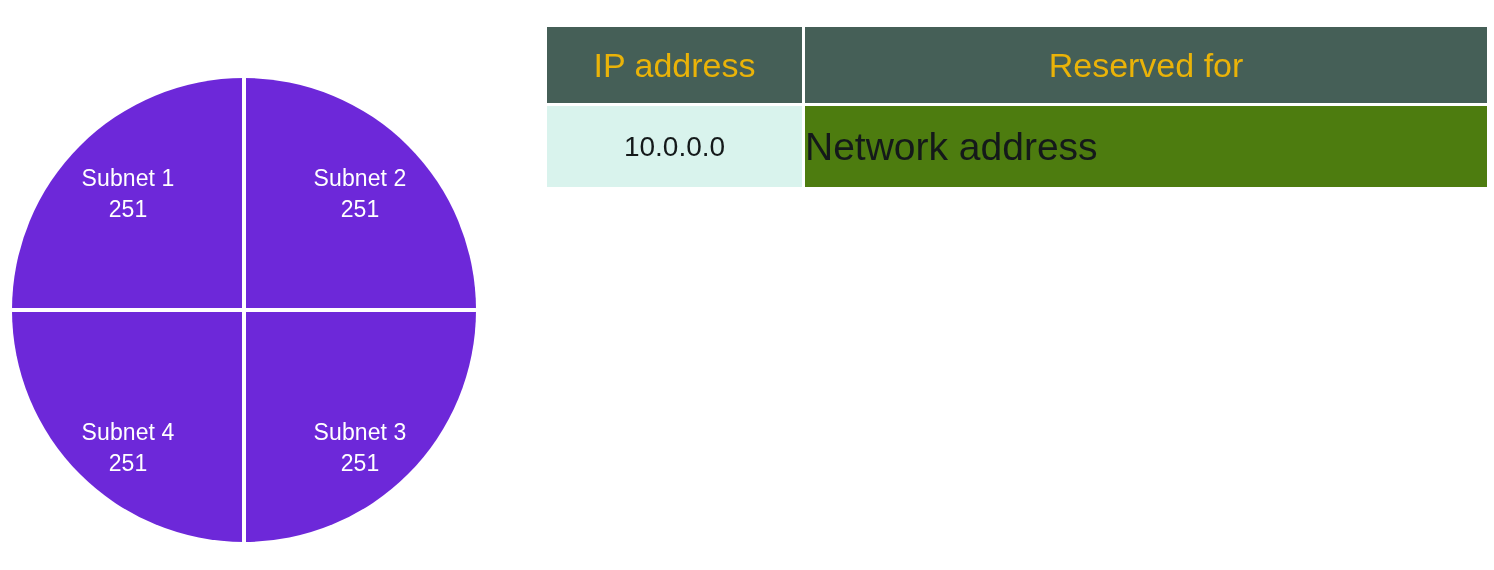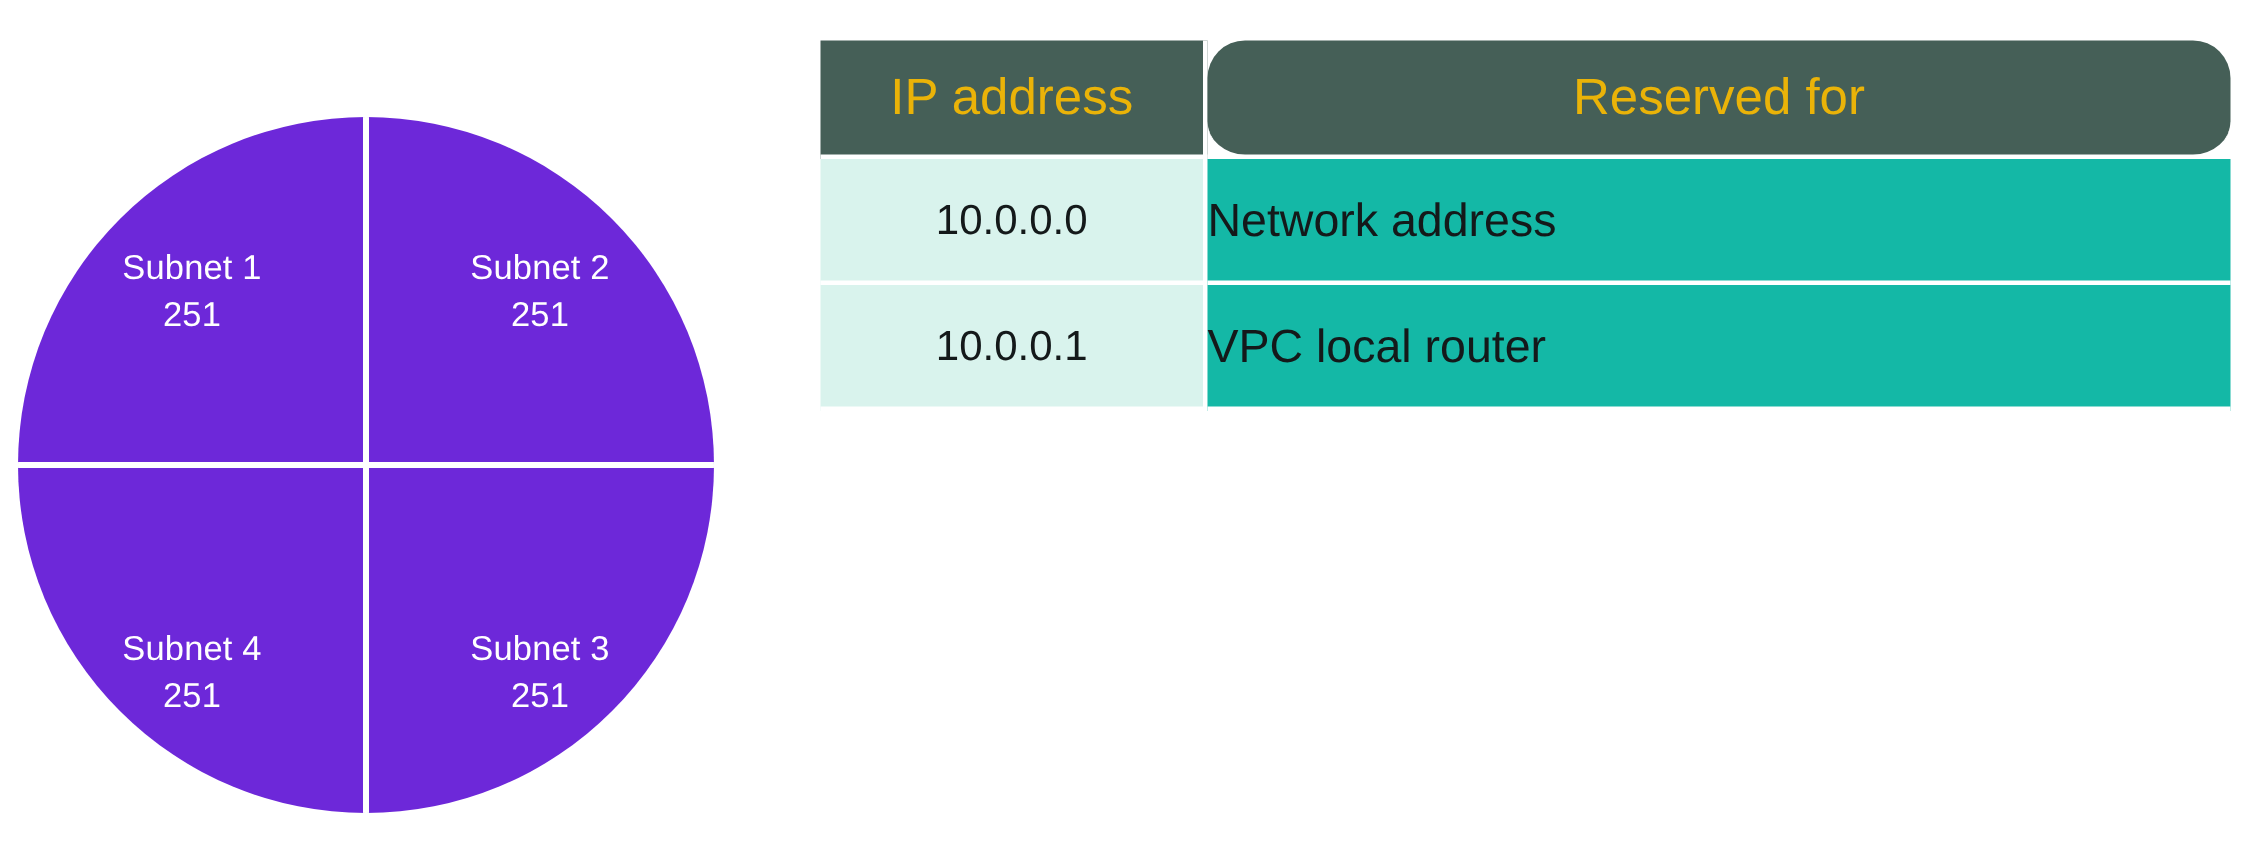--- a/index.html
+++ b/index.html
@@ -89,39 +89,39 @@
     background: #455f57;
     color: #eab308;
     height: 76px;
     font-size: 34px;
     font-weight: normal;
     text-align: center;
     vertical-align: middle;
     border-right: 3px solid #ffffff;
     border-bottom: 3px solid #ffffff;
   }
-  .th-cell.last { border-right: none; border-radius: 25px; }
+  .th-cell.last { border-right: none; }
 
   .td-ip {
     background: #d9f3ed;
     color: #14191a;
     width: 255px;
     height: 81px;
     font-size: 28px;
     text-align: center;
     vertical-align: middle;
     border-right: 3px solid #ffffff;
     border-bottom: 3px solid #ffffff;
     white-space: nowrap;
   }
   .td-desc {
-    background: #14b8a6;
+    background: #4d7c0f;
     color: #14191a;
     height: 81px;
-    font-size: 31px;
+    font-size: 39px;
     text-align: left;
     vertical-align: middle;
     padding-left: 16px;
     border-bottom: 3px solid #ffffff;
     white-space: nowrap;
   }
   tr.last-row .td-ip,
   tr.last-row .td-desc { border-bottom: none; }
 </style>
 </head>
@@ -159,18 +159,14 @@
     <tr>
       <th class="th-cell">IP address</th>
       <th class="th-cell last">Reserved for</th>
     </tr>
   </thead>
   <tbody>
     <tr>
       <td class="td-ip">10.0.0.0</td>
       <td class="td-desc">Network address</td>
     </tr>
-    <tr>
-      <td class="td-ip">10.0.0.1</td>
-      <td class="td-desc">VPC local router</td>
-    </tr>
   </tbody>
 </table>
 
 </body></html>

